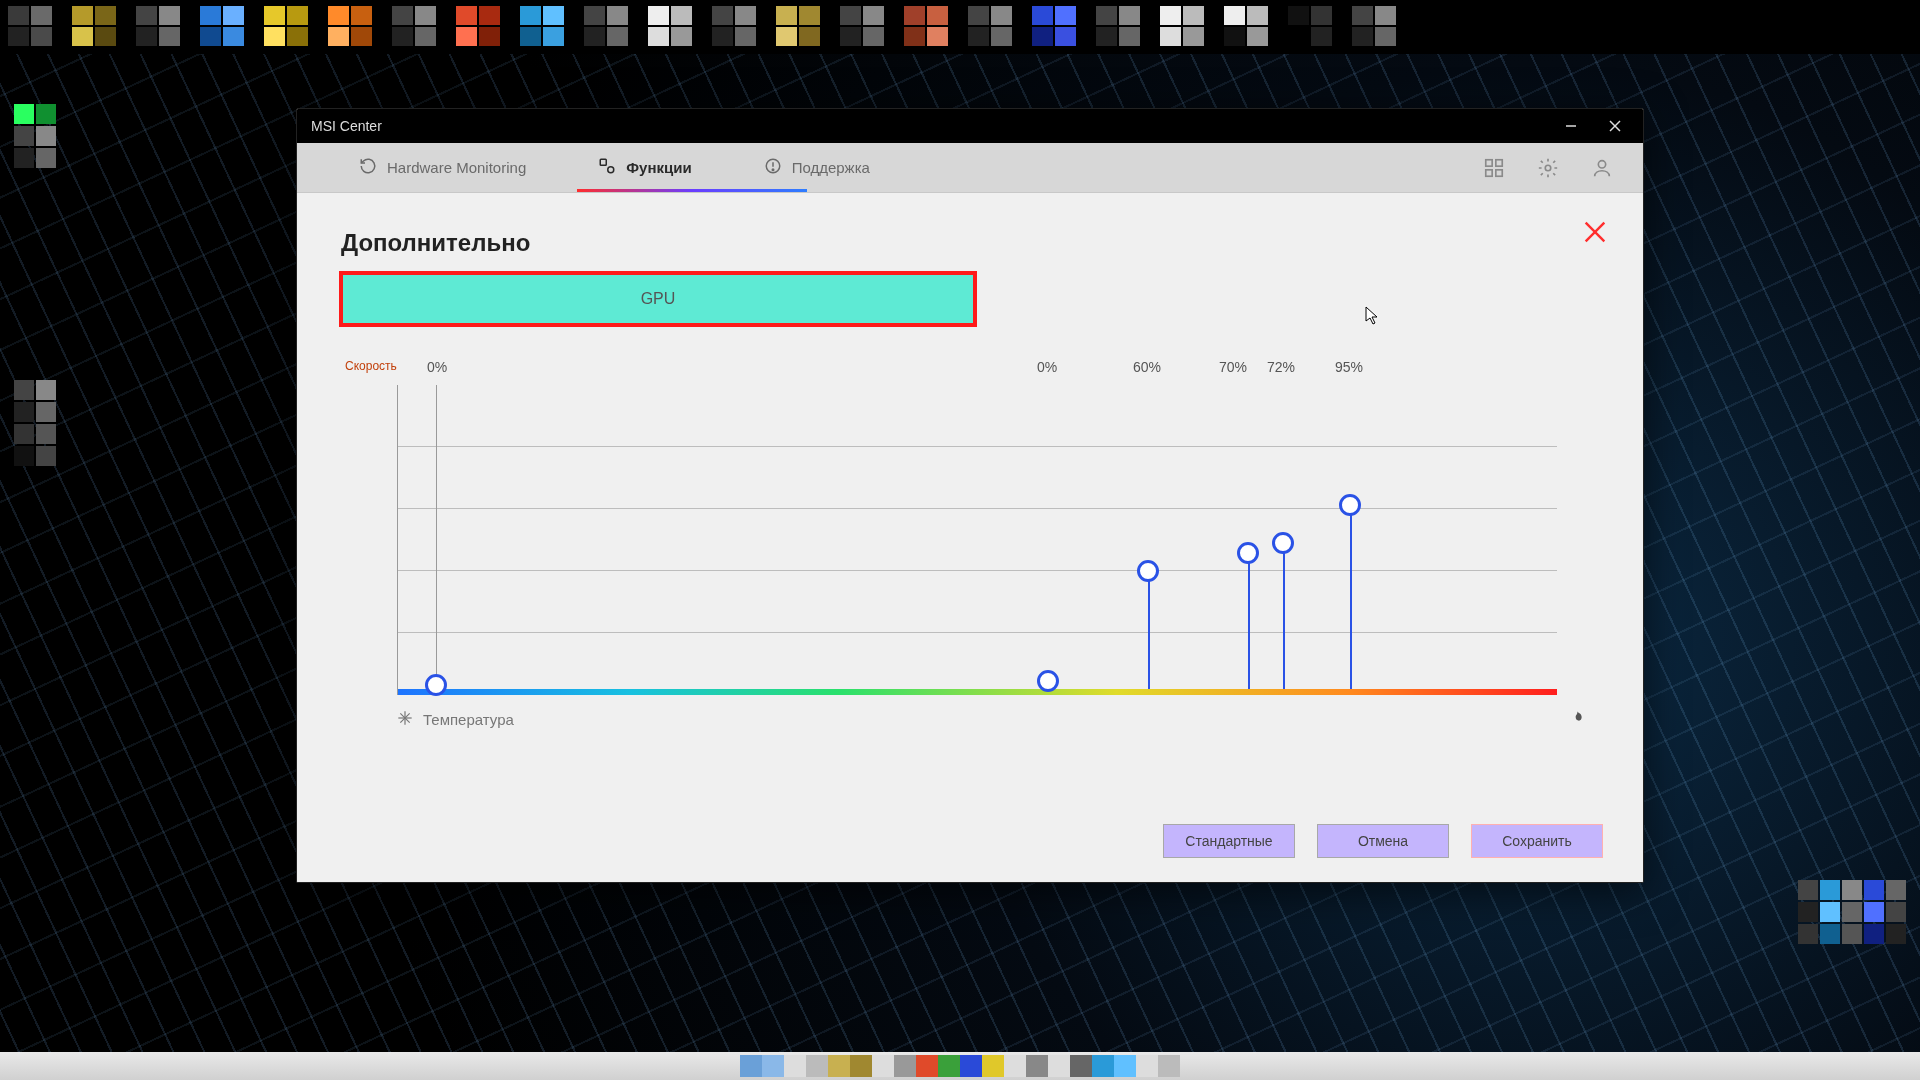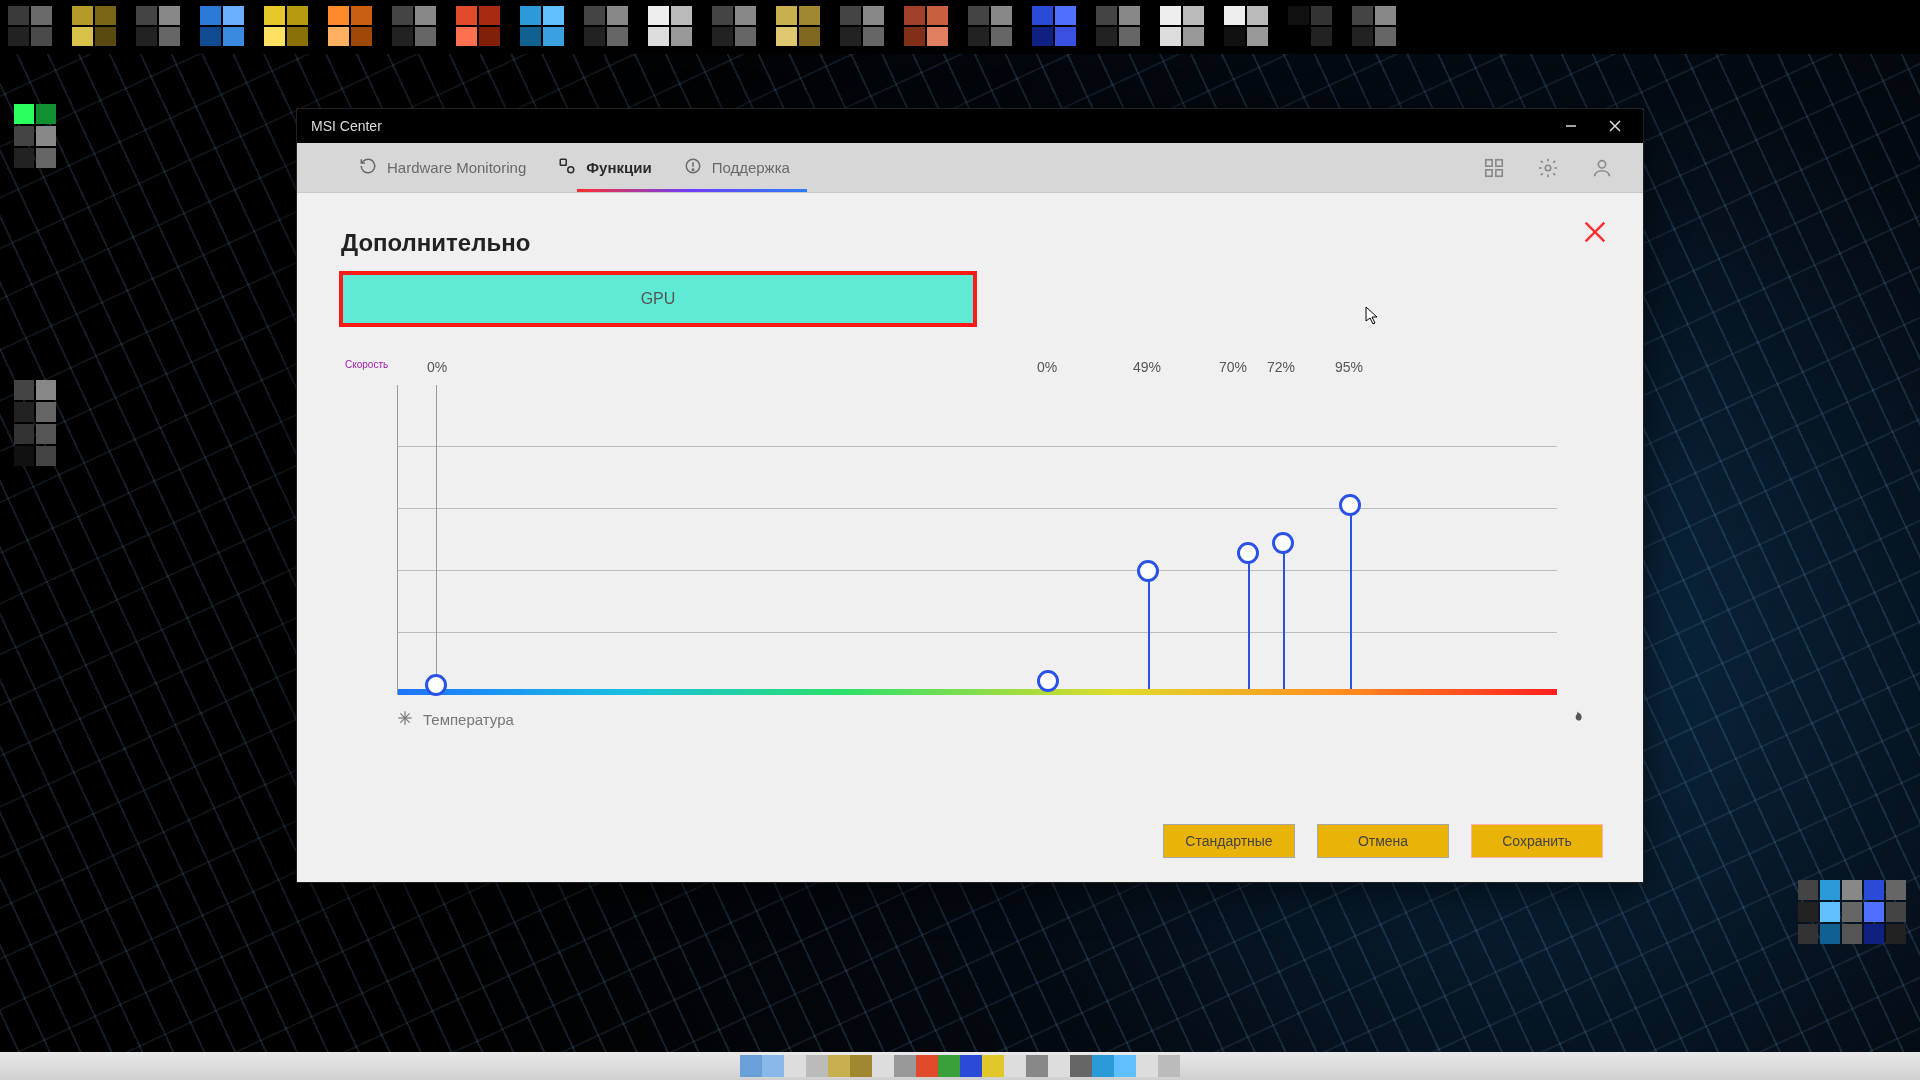--- a/index.html
+++ b/index.html
@@ -59,21 +59,21 @@
   .titlebar {
     height:34px; background:#000; color:#ddd;
     display:flex; align-items:center; padding:0 6px 0 14px;
     font-size:14px;
   }
   .titlebar .spacer { flex:1; }
   .titlebar .tbtn { width:44px; height:34px; display:flex; align-items:center; justify-content:center; color:#ddd; font-size:14px; }
 
   .navbar {
     height:50px; background:#d7d7d7;
-    display:flex; align-items:center; gap:32px;
+    display:flex; align-items:center; gap:72px;
     padding-left:62px;
     color:#6a6a6a; font-size:15px;
     border-bottom:1px solid #c8c8c8;
     position:relative;
   }
   .navitem { display:flex; align-items:center; gap:10px; height:100%; }
   .navitem.active { color:#2a2a2a; font-weight:600; }
   .navitem.active::after {
     content:""; position:absolute; bottom:0; height:3px; width:230px; left:280px;
     background: linear-gradient(90deg,#ff2d2d,#6a3dff,#2d7dff);
@@ -91,21 +91,21 @@
     color:#ff2d2d; font-size:34px; font-weight:300;
   }
   .section-title { font-size:24px; font-weight:700; color:#222; margin:8px 0 14px 4px; }
 
   .tabrow { display:flex; width:638px; border:4px solid #ff1a1a; margin-left:2px; }
   .tab { flex:1; height:48px; display:flex; align-items:center; justify-content:center;
          font-size:16px; color:#555; background:#5eead4; }
   .tab.active { background:#dcdcdc; color:#333; }
 
   .chartwrap { margin-top:34px; position:relative; }
-  .speedlabel { font-size:10px; color:#a21caf; position:absolute; left:8px; top:-2px; }
+  .speedlabel { font-size:12px; color:#c2410c; position:absolute; left:8px; top:-2px; }
   .pctlabels { position:absolute; top:-2px; left:0; right:0; height:18px; font-size:14px; color:#555; }
   .pctlabels span { position:absolute; transform:translateX(-50%); }
 
   .chart {
     position:relative; margin-top:24px; margin-left:60px;
     width:1160px; height:310px;
     border-left:1px solid #9a9a9a;
     background:
       repeating-linear-gradient(to bottom, transparent 0 61px, #bdbdbd 61px 62px);
   }
@@ -125,21 +125,21 @@
   .templabel-row {
     display:flex; align-items:center; gap:10px; margin-top:14px; margin-left:60px;
     color:#777; font-size:15px;
   }
   .templabel-row .flame { margin-left:auto; margin-right:18px; color:#555; }
 
   .footer-btns {
     margin-top:auto; display:flex; gap:22px; justify-content:flex-end; padding-top:40px;
   }
   .fbtn {
-    min-width:132px; height:34px; border:1px solid #a8a8a8; background:#eab308;
+    min-width:132px; height:34px; border:1px solid #a8a8a8; background:#c4b5fd;
     display:flex; align-items:center; justify-content:center;
     font-size:14px; color:#444;
   }
   .fbtn.save { border-color:#ffb0b0; color:#444; }
 
   .cursor {
     position:absolute; width:14px; height:20px; pointer-events:none;
   }
   .cursor svg { filter: drop-shadow(0 0 1px #fff); }
 </style>
@@ -429,21 +429,21 @@
       <div class="tab">
         <span>GPU</span>
       </div>
     </div>
 
     <div class="chartwrap">
       <div class="speedlabel">Скорость</div>
       <div class="pctlabels">
         <span style="left:100px">0%</span>
         <span style="left:710px">0%</span>
-        <span style="left:810px">49%</span>
+        <span style="left:810px">60%</span>
         <span style="left:896px">70%</span>
         <span style="left:944px">72%</span>
         <span style="left:1012px">95%</span>
       </div>
 
       <div class="chart">
         <div class="inner-left"></div>
         <div class="tempbar"></div>
 
         <div class="vline" style="left:38px;  height:4px;"></div>

